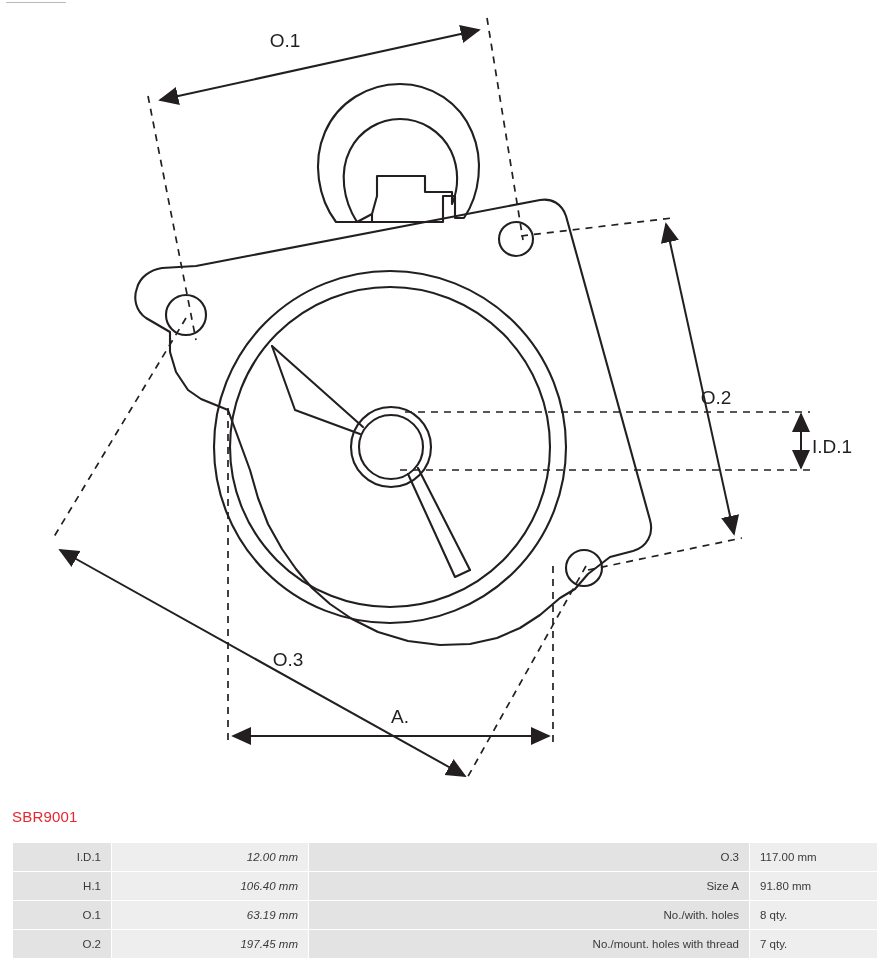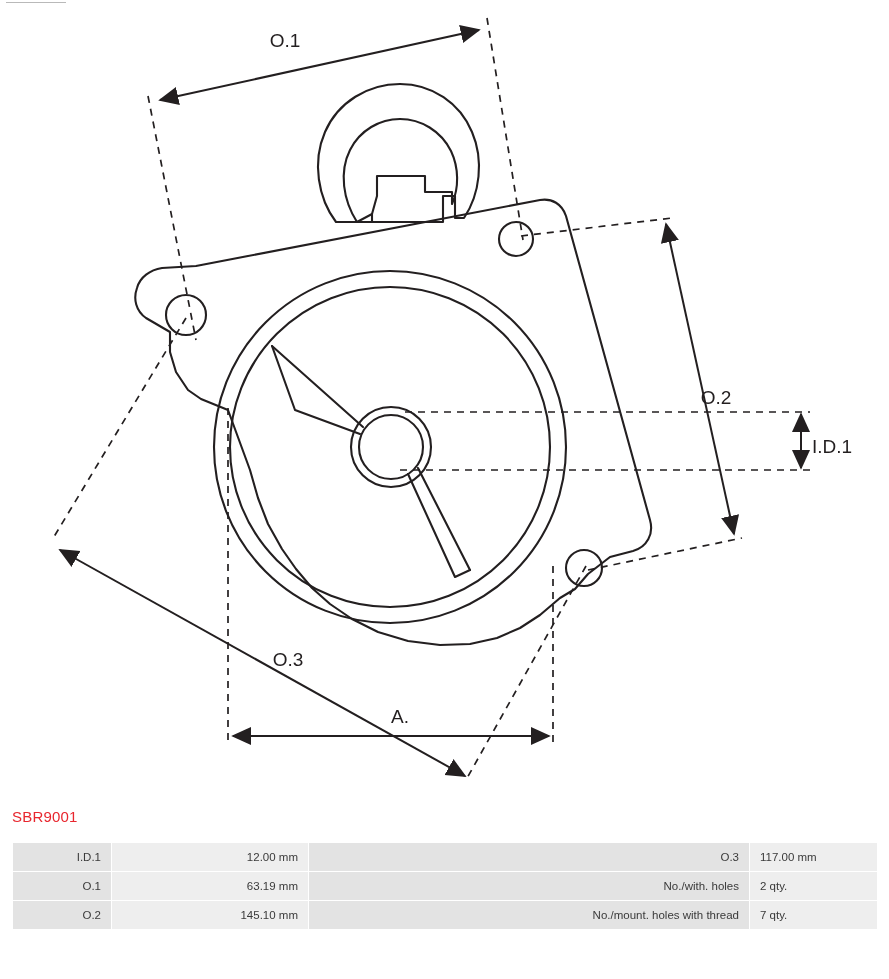--- a/index.html
+++ b/index.html
@@ -61,20 +61,21 @@
   }
   .spec-table td.label-left {
     width: 78px;
     text-align: right;
     background: #e3e3e3;
   }
   .spec-table td.value-left {
     width: 176px;
     text-align: right;
     background: #eeeeee;
+    font-style: italic;
   }
   .spec-table td.label-right {
     width: 420px;
     text-align: right;
     background: #e3e3e3;
   }
   .spec-table td.value-right {
     text-align: left;
     background: #eeeeee;
   }
@@ -201,27 +202,33 @@
 
   <table class="spec-table">
     <tbody>
       <tr>
         <td class="label-left">I.D.1</td>
         <td class="value-left">12.00 mm</td>
         <td class="label-right">O.3</td>
         <td class="value-right">117.00 mm</td>
       </tr>
       <tr>
+        <td class="label-left">H.1</td>
+        <td class="value-left">106.40 mm</td>
+        <td class="label-right">Size A</td>
+        <td class="value-right">91.80 mm</td>
+      </tr>
+      <tr>
         <td class="label-left">O.1</td>
         <td class="value-left">63.19 mm</td>
         <td class="label-right">No./with. holes</td>
-        <td class="value-right">2 qty.</td>
+        <td class="value-right">8 qty.</td>
       </tr>
       <tr>
         <td class="label-left">O.2</td>
-        <td class="value-left">145.10 mm</td>
+        <td class="value-left">197.45 mm</td>
         <td class="label-right">No./mount. holes with thread</td>
         <td class="value-right">7 qty.</td>
       </tr>
     </tbody>
   </table>
 
 </div>
 
 </body></html>

